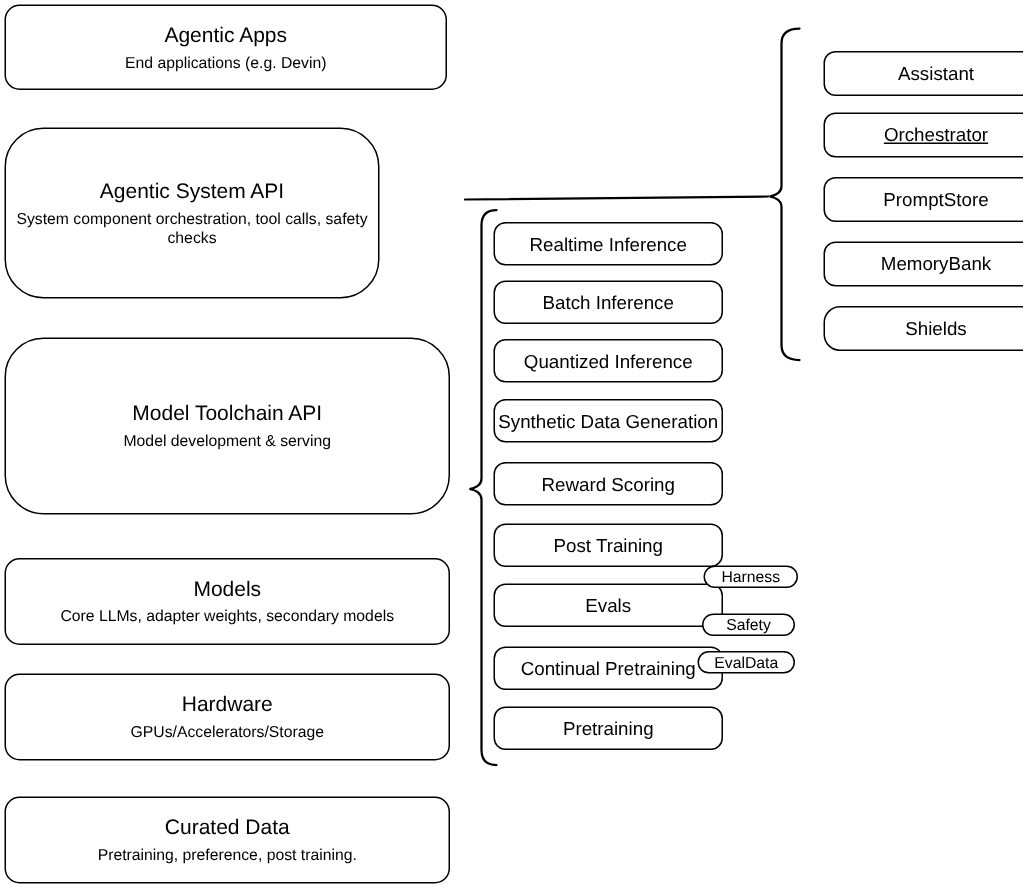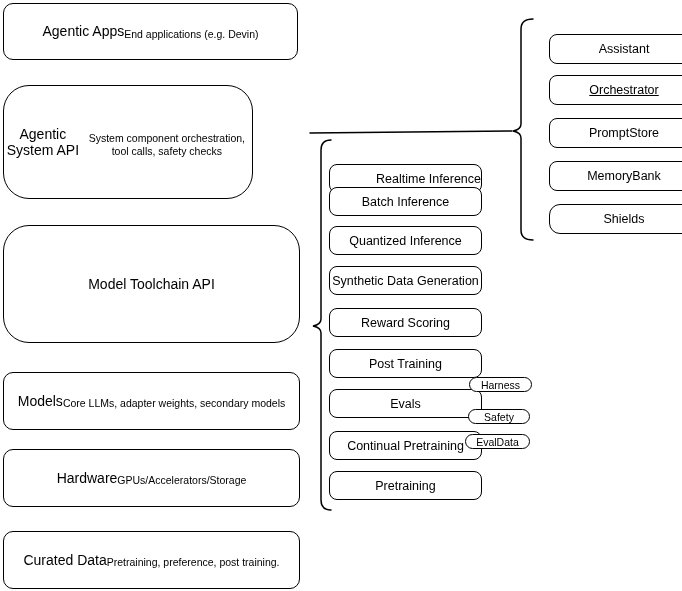--- a/index.html
+++ b/index.html
@@ -17,20 +17,21 @@
     left: 0; top: 0;
     width: 682px; height: 591px;
     pointer-events: none;
   }
   .node {
     position: absolute;
     box-sizing: border-box;
     border: 1.5px solid #000000;
     background: #ffffff;
     display: flex;
+    flex-direction: column;
     align-items: center;
     justify-content: center;
     text-align: center;
   }
   .round-sm { border-radius: 10px; }
   .round-lg { border-radius: 26px; }
   .node .title { font-size: 14px; line-height: 1.15; }
   .node .subtitle { font-size: 10.5px; line-height: 1.2; margin-top: 5px; }
   .item, .sitem {
     position: absolute;
@@ -78,38 +79,39 @@
     <div class="subtitle">End applications (e.g. Devin)</div>
   </div>
 
   <div class="node round-lg" style="left:3px; top:85px; width:250px; height:114px;">
     <div class="title">Agentic System API</div>
     <div class="subtitle">System component orchestration, tool calls, safety checks</div>
   </div>
 
   <div class="node round-lg" style="left:3px; top:225px; width:297px; height:118px;">
     <div class="title">Model Toolchain API</div>
+    <div class="subtitle">Model development &amp; serving</div>
   </div>
 
   <div class="node round-sm" style="left:3px; top:372px; width:297px; height:58px;">
     <div class="title">Models</div>
     <div class="subtitle">Core LLMs, adapter weights, secondary models</div>
   </div>
 
   <div class="node round-sm" style="left:3px; top:449px; width:297px; height:58px;">
     <div class="title">Hardware</div>
     <div class="subtitle">GPUs/Accelerators/Storage</div>
   </div>
 
   <div class="node round-sm" style="left:3px; top:531px; width:297px; height:58px;">
     <div class="title">Curated Data</div>
     <div class="subtitle">Pretraining, preference, post training.</div>
   </div>
 
-  <div class="item" style="top:164px;justify-content:flex-end;">
+  <div class="item" style="top:148px;">
     <span>Realtime Inference</span>
   </div>
   <div class="item" style="top:187px;">
     <span>Batch Inference</span>
   </div>
   <div class="item" style="top:226px;">
     <span>Quantized Inference</span>
   </div>
   <div class="item" style="top:266px;">
     <span>Synthetic Data Generation</span>

